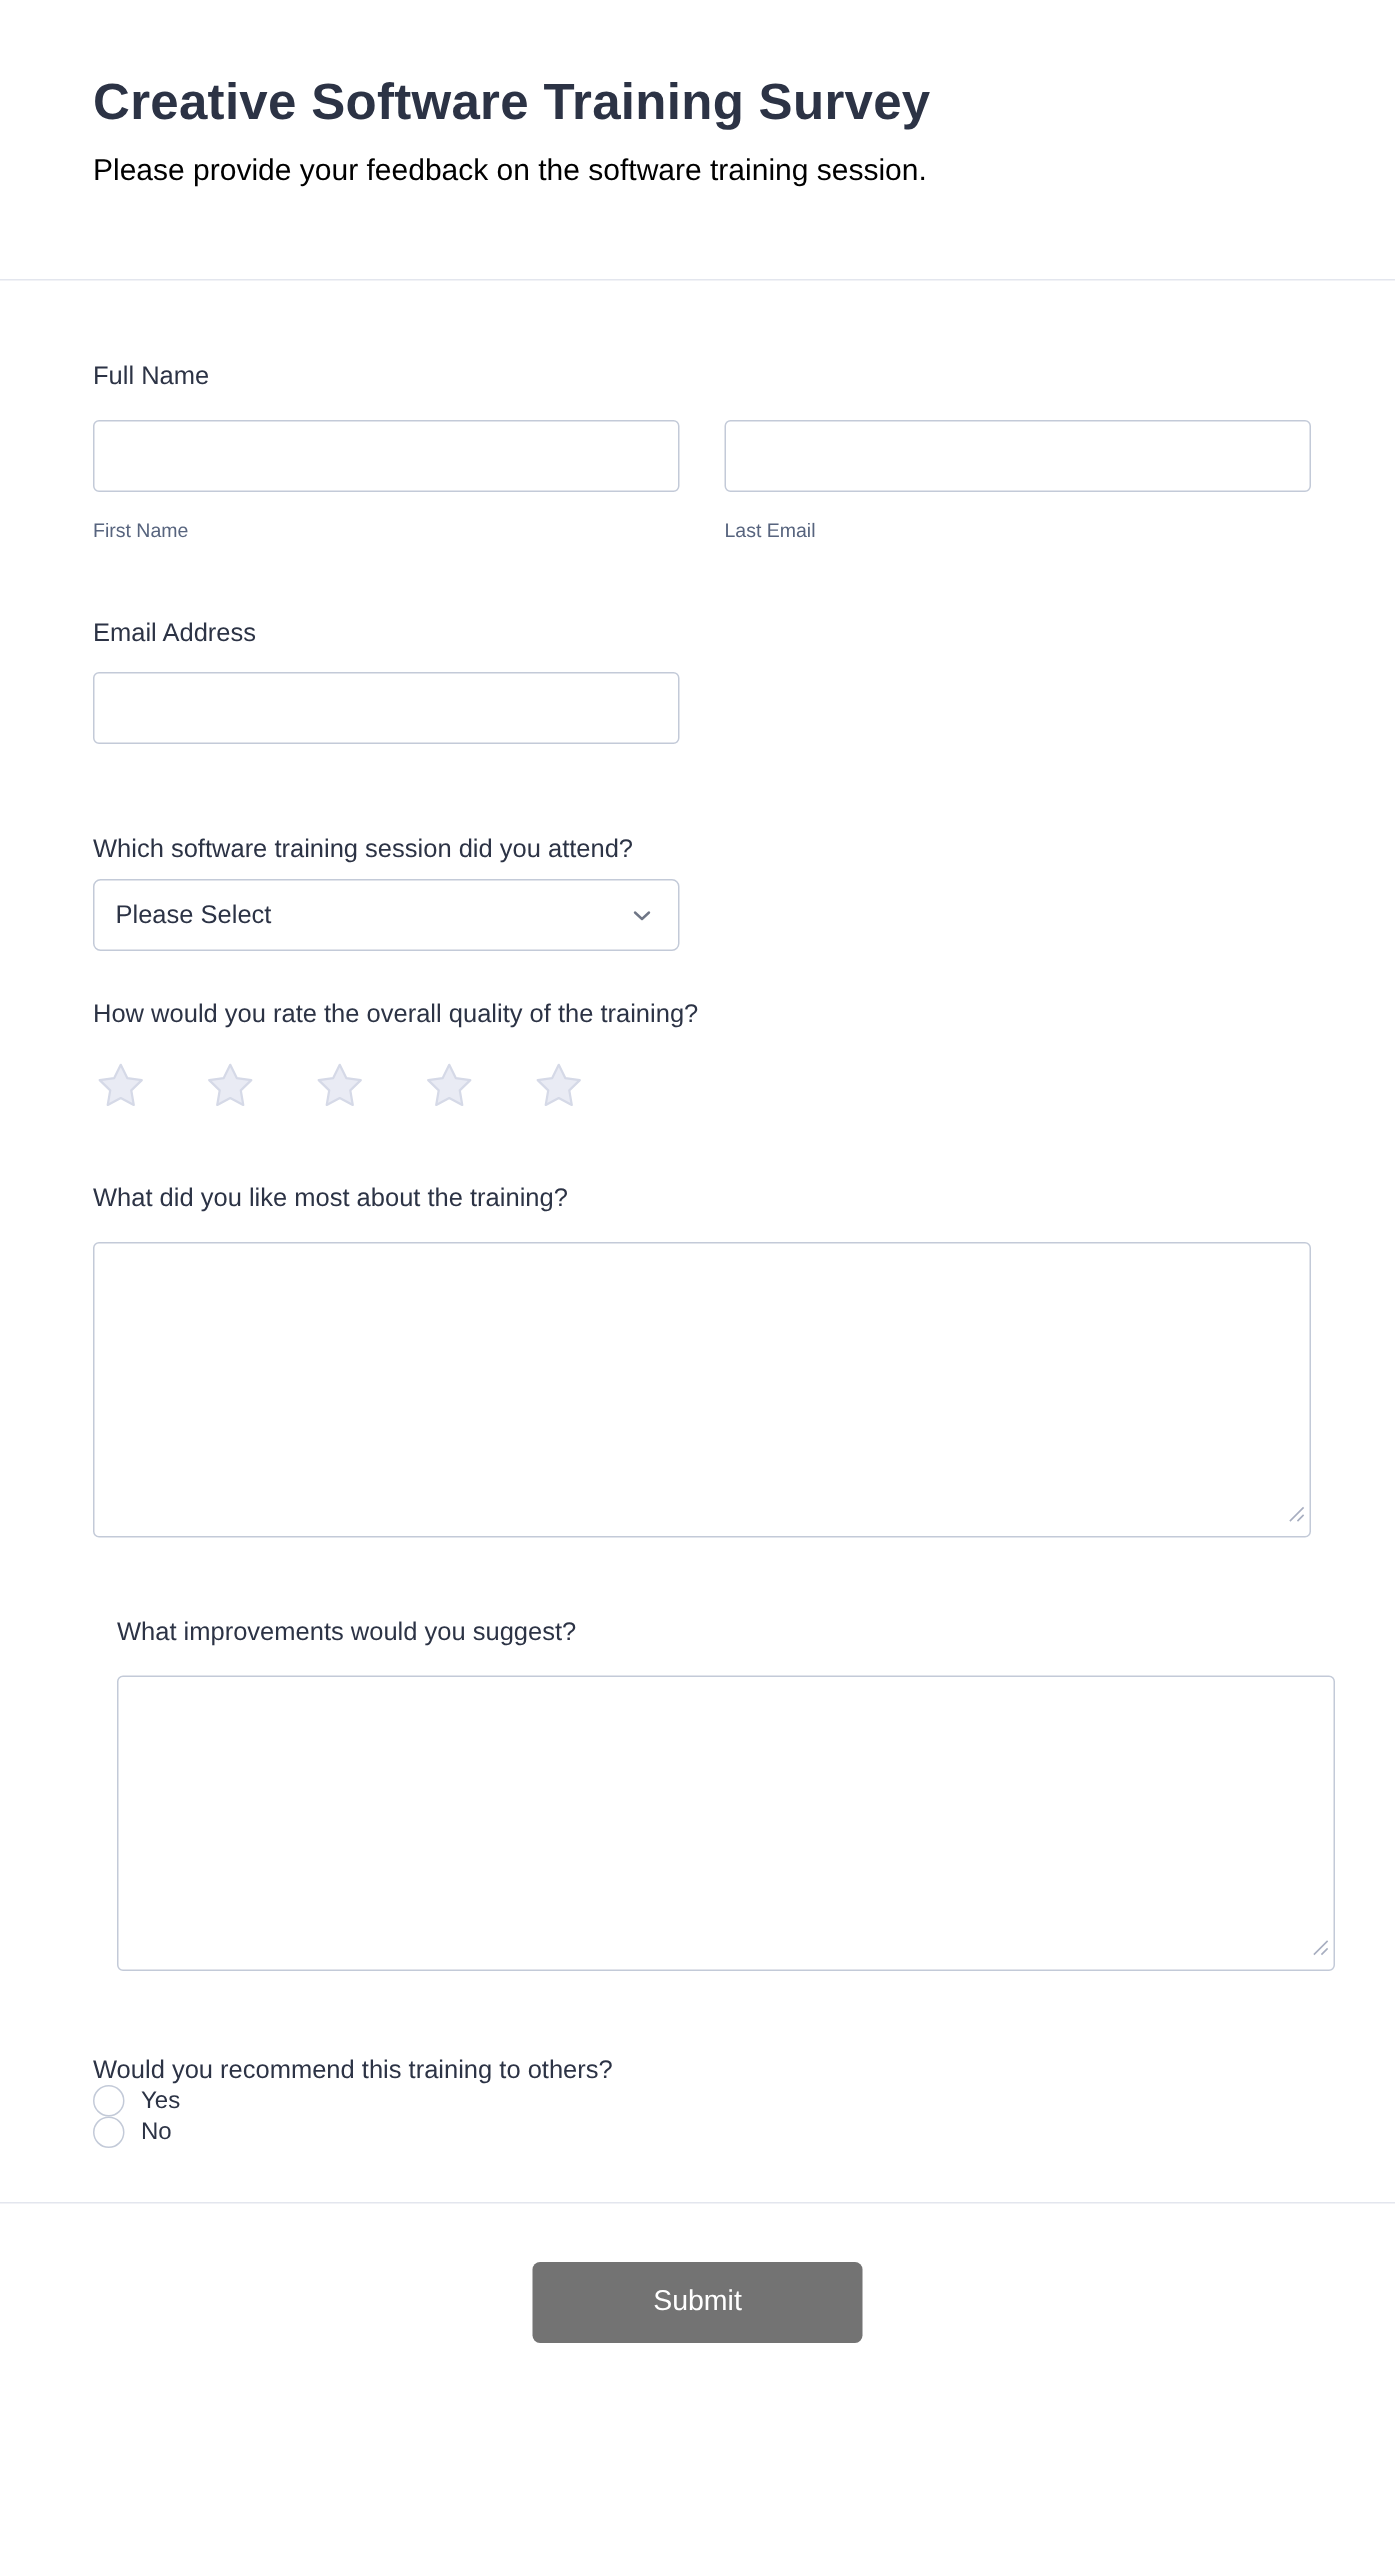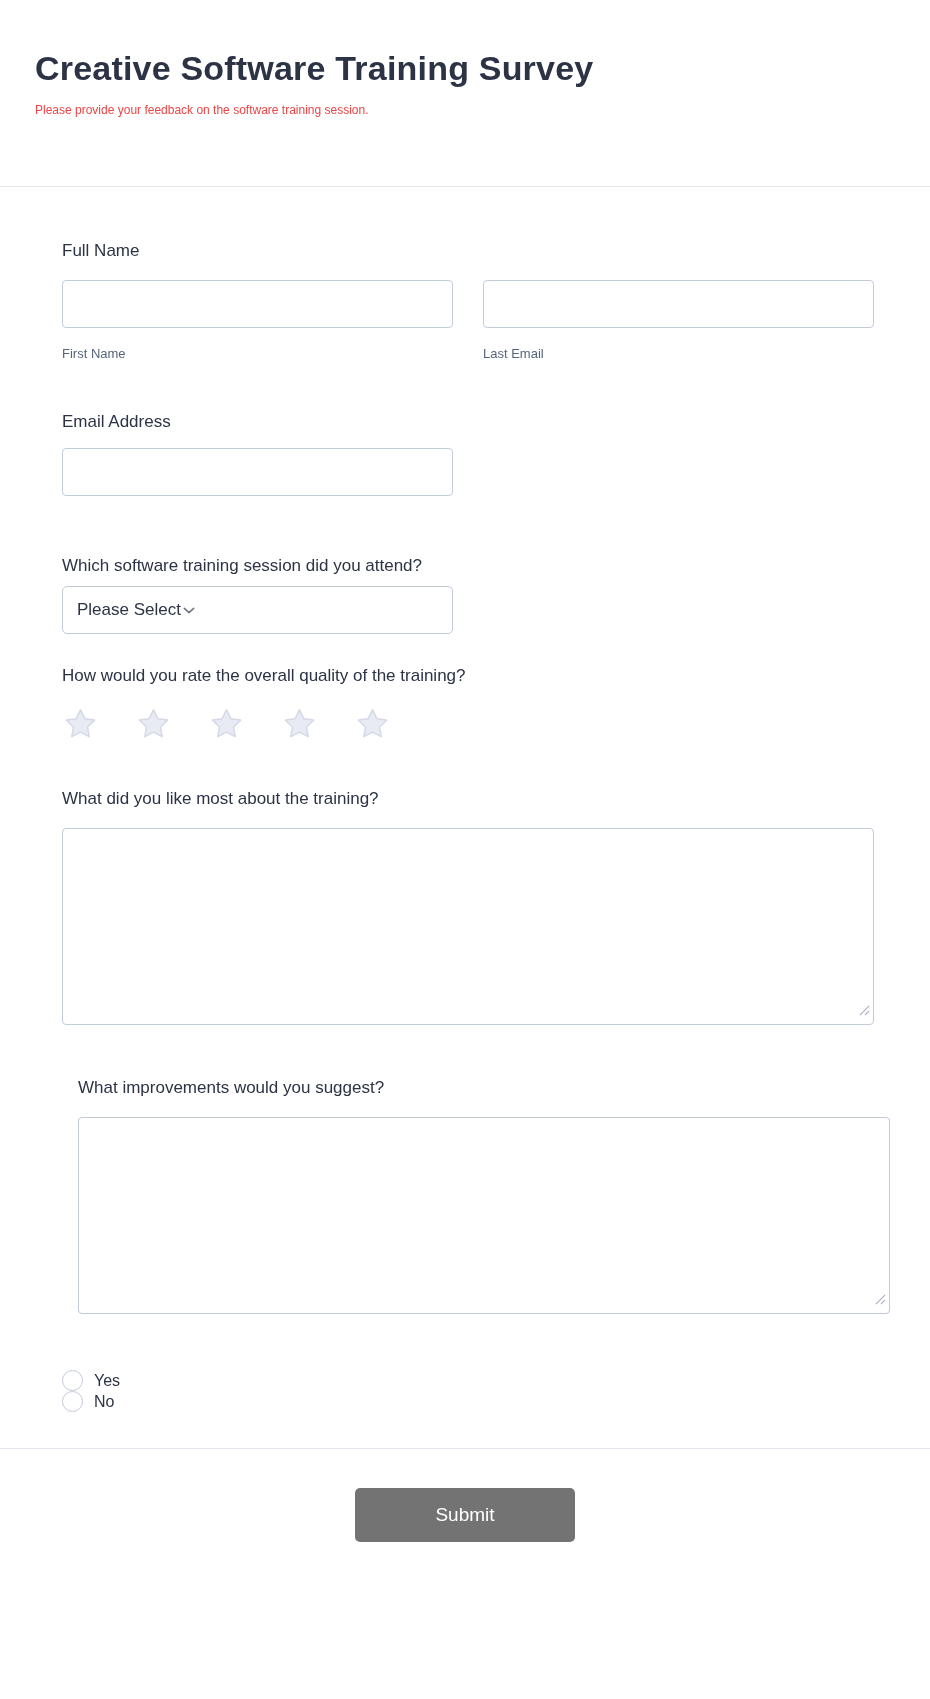--- a/index.html
+++ b/index.html
@@ -6,35 +6,35 @@
   html, body { background: #ffffff; }
   body {
     width: 930px;
     min-height: 1699px;
     margin: 0 auto;
     font-family: "Liberation Sans", "DejaVu Sans", sans-serif;
     color: #2C3345;
   }
   .header {
     height: 187px;
-    padding: 48px 62px 0 35px;
+    padding: 48px 62px 0 62px;
     border-bottom: 1px solid #E3E6EE;
   }
   .form-title {
     font-size: 34px;
     font-weight: 700;
     line-height: 1.2;
     color: #2C3345;
     letter-spacing: 0.2px;
   }
   .form-subtitle {
     margin-top: 14px;
-    font-size: 12px;
+    font-size: 20px;
     font-weight: 400;
-    color: #ef4444;
+    color: #000000;
   }
   .form-body { padding: 0 56px 0 62px; width: 863px; }
   .content { width: 812px; }
   .question-label {
     font-size: 17px;
     font-weight: 500;
     line-height: 20px;
     color: #2C3345;
   }
   .q-fullname { margin-top: 54px; }
@@ -70,21 +70,21 @@
   .q-session { margin-top: 60px; }
   .select-box {
     margin-top: 10px;
     width: 391px;
     height: 48px;
     border: 1px solid #C3CAD8;
     border-radius: 5px;
     background: #fff;
     display: flex;
     align-items: center;
-    justify-content: flex-start;
+    justify-content: space-between;
     padding: 0 16px 0 14px;
     cursor: pointer;
   }
   .select-value { font-size: 17px; color: #2C3345; }
   .q-rating { margin-top: 32px; }
   .stars { margin-top: 20px; display: flex; gap: 36px; }
   .star { width: 37px; height: 36px; cursor: pointer; display: block; }
   .q-textarea-1 { margin-top: 47px; }
   .q-textarea-2 { margin-top: 53px; padding-left: 16px; }
   .textarea-wrap { position: relative; margin-top: 19px; width: 812px; }
@@ -222,20 +222,21 @@
       <span class="resize-glyph">
         <svg width="11" height="11" viewBox="0 0 12 12" fill="none" stroke="#A7AEC0" stroke-width="1.2">
           <path d="M11 1 L1 11"></path>
             <path d="M11 6.5 L6.5 11"></path>
         </svg>
       </span>
     </div>
   </div>
 
   <div class="q-recommend content">
+    <div class="question-label">Would you recommend this training to others?</div>
     <div class="radio-row first" role="radio" aria-checked="false">
       <span class="radio-circle"></span>
       <span class="radio-label">Yes</span>
     </div>
     <div class="radio-row" role="radio" aria-checked="false">
       <span class="radio-circle"></span>
       <span class="radio-label">No</span>
     </div>
   </div>
 

